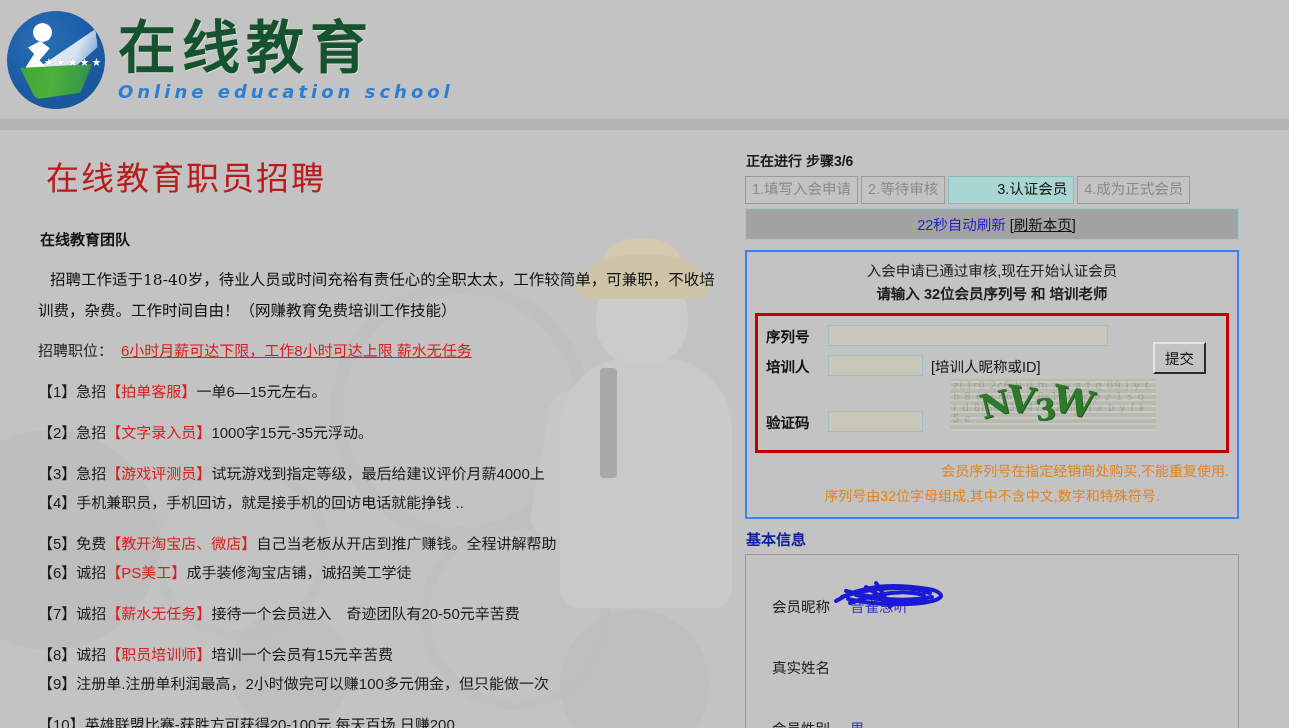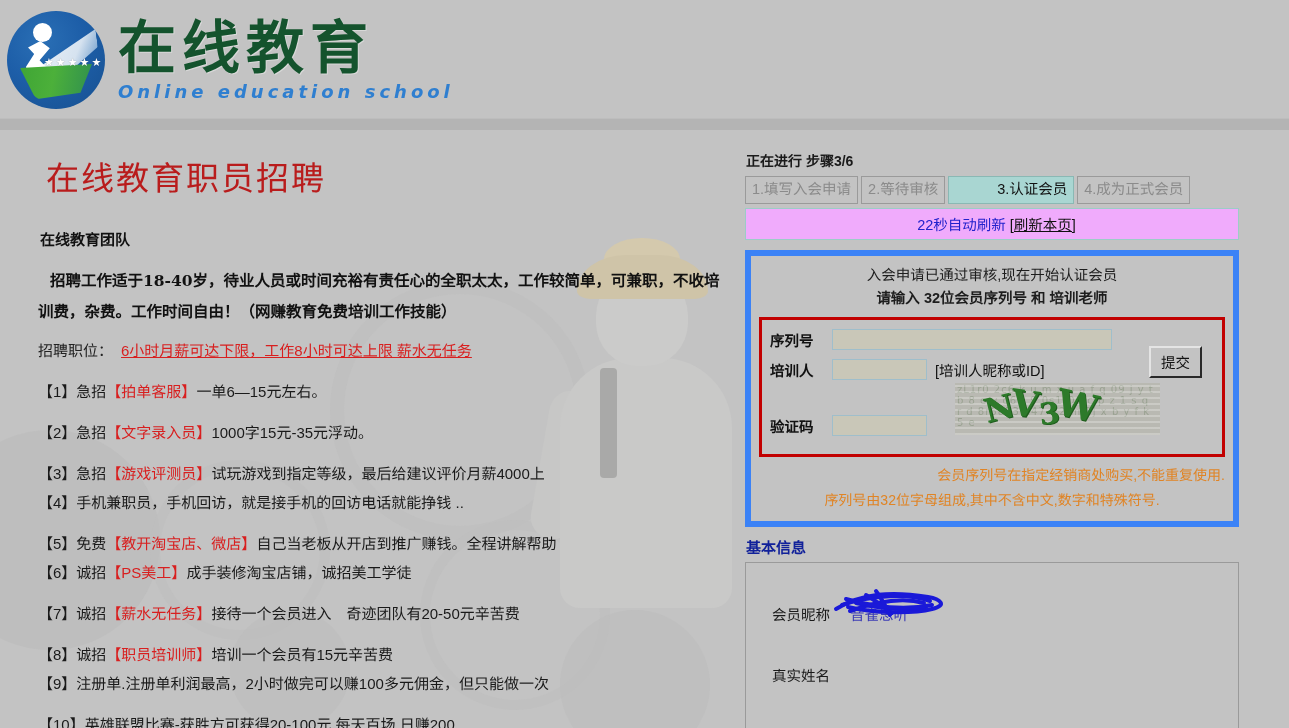--- a/index.html
+++ b/index.html
@@ -177,21 +177,21 @@
   }
   .team-name {
     font-family: "DejaVu Serif", "Liberation Serif", serif;
     font-weight: 700;
     font-size: 15px;
     color: #111;
     margin: 0 0 16px 2px;
   }
   #intro {
     font-family: "DejaVu Serif", "Liberation Serif", serif;
-    font-weight: 700;
+    font-weight: 400;
     font-size: 15.5px;
     line-height: 31px;
     color: #111;
     margin: 8px 0 10px 0;
     text-indent: 12px;
     max-width: 690px;
   }
   #positions-label-row {
     font-size: 15px;
     color: #222;
@@ -230,33 +230,33 @@
     white-space: nowrap;
   }
   .step-tab.active {
     background: #a9d6d2;
     color: #111;
     border-color: #8ab8b4;
     padding-left: 48px;
   }
   #refresh-bar {
     margin: 4px 3px 0 3px;
-    background: #f0abfc;
+    background: #a3a3a3;
     border: 1px solid #9cccc7;
     text-align: center;
     font-size: 14.5px;
     padding: 4px 0 5px 9px;
     color: #1a1a1a;
   }
   #refresh-bar .cd { color: #2222cc; }
   #refresh-bar .link { color: #111; }
 
   #auth-panel {
     margin: 10px 3px 0 3px;
-    border: 6px solid #3b82f6;
+    border: 2px solid #3b82f6;
     background: #c3c3c3;
     padding: 8px 8px 10px 8px;
   }
   .auth-line1, .auth-line2 {
     text-align: center;
     font-size: 14.5px;
     color: #1d1d1d;
     line-height: 23px;
   }
   .auth-line2 { font-weight: 700; }

